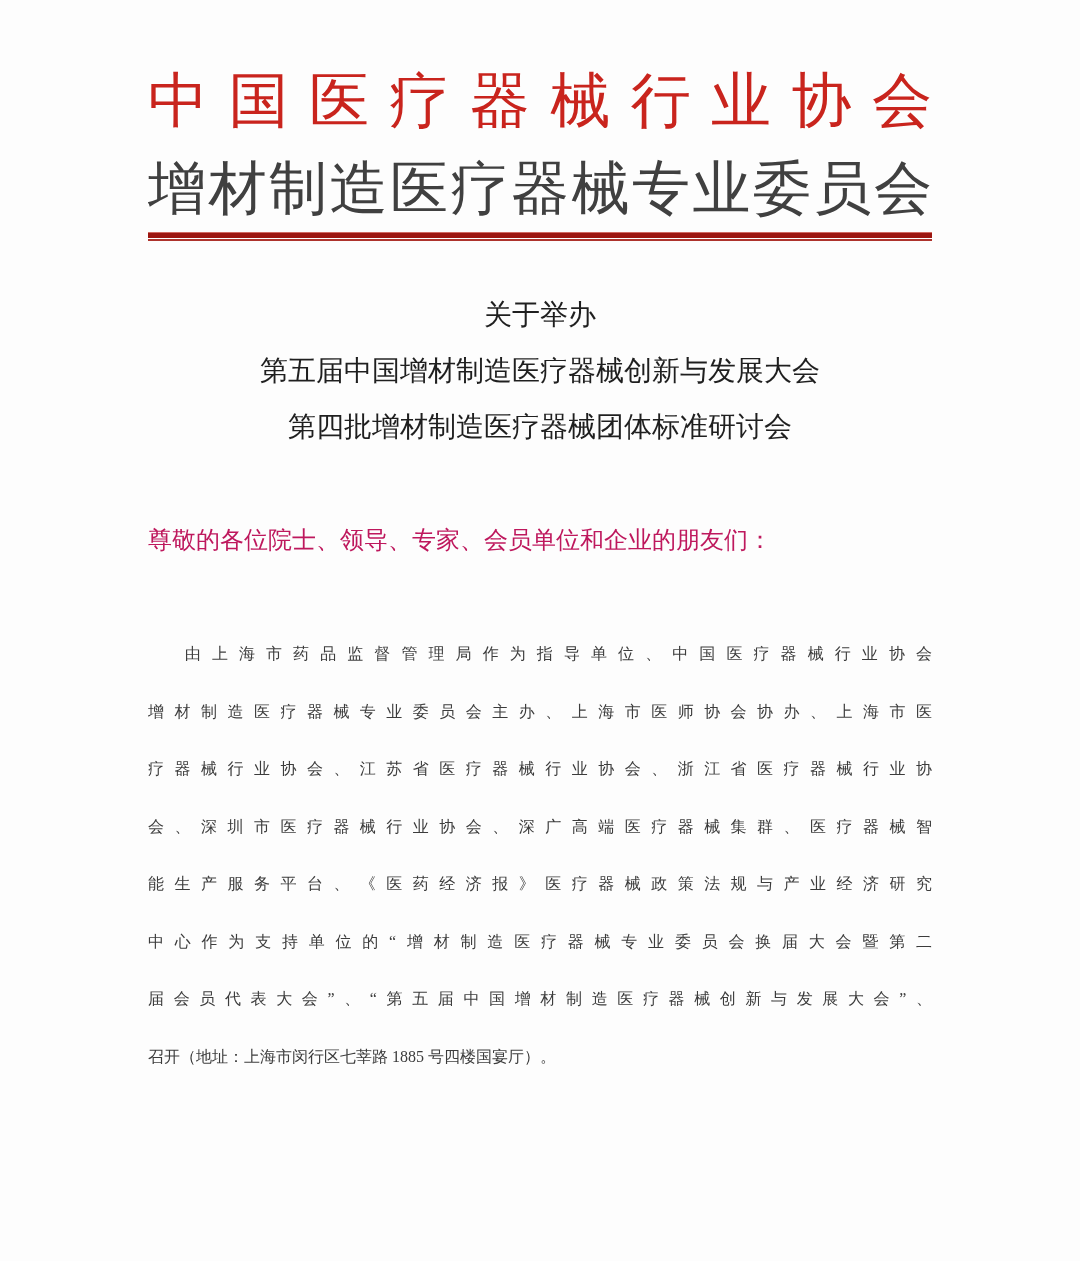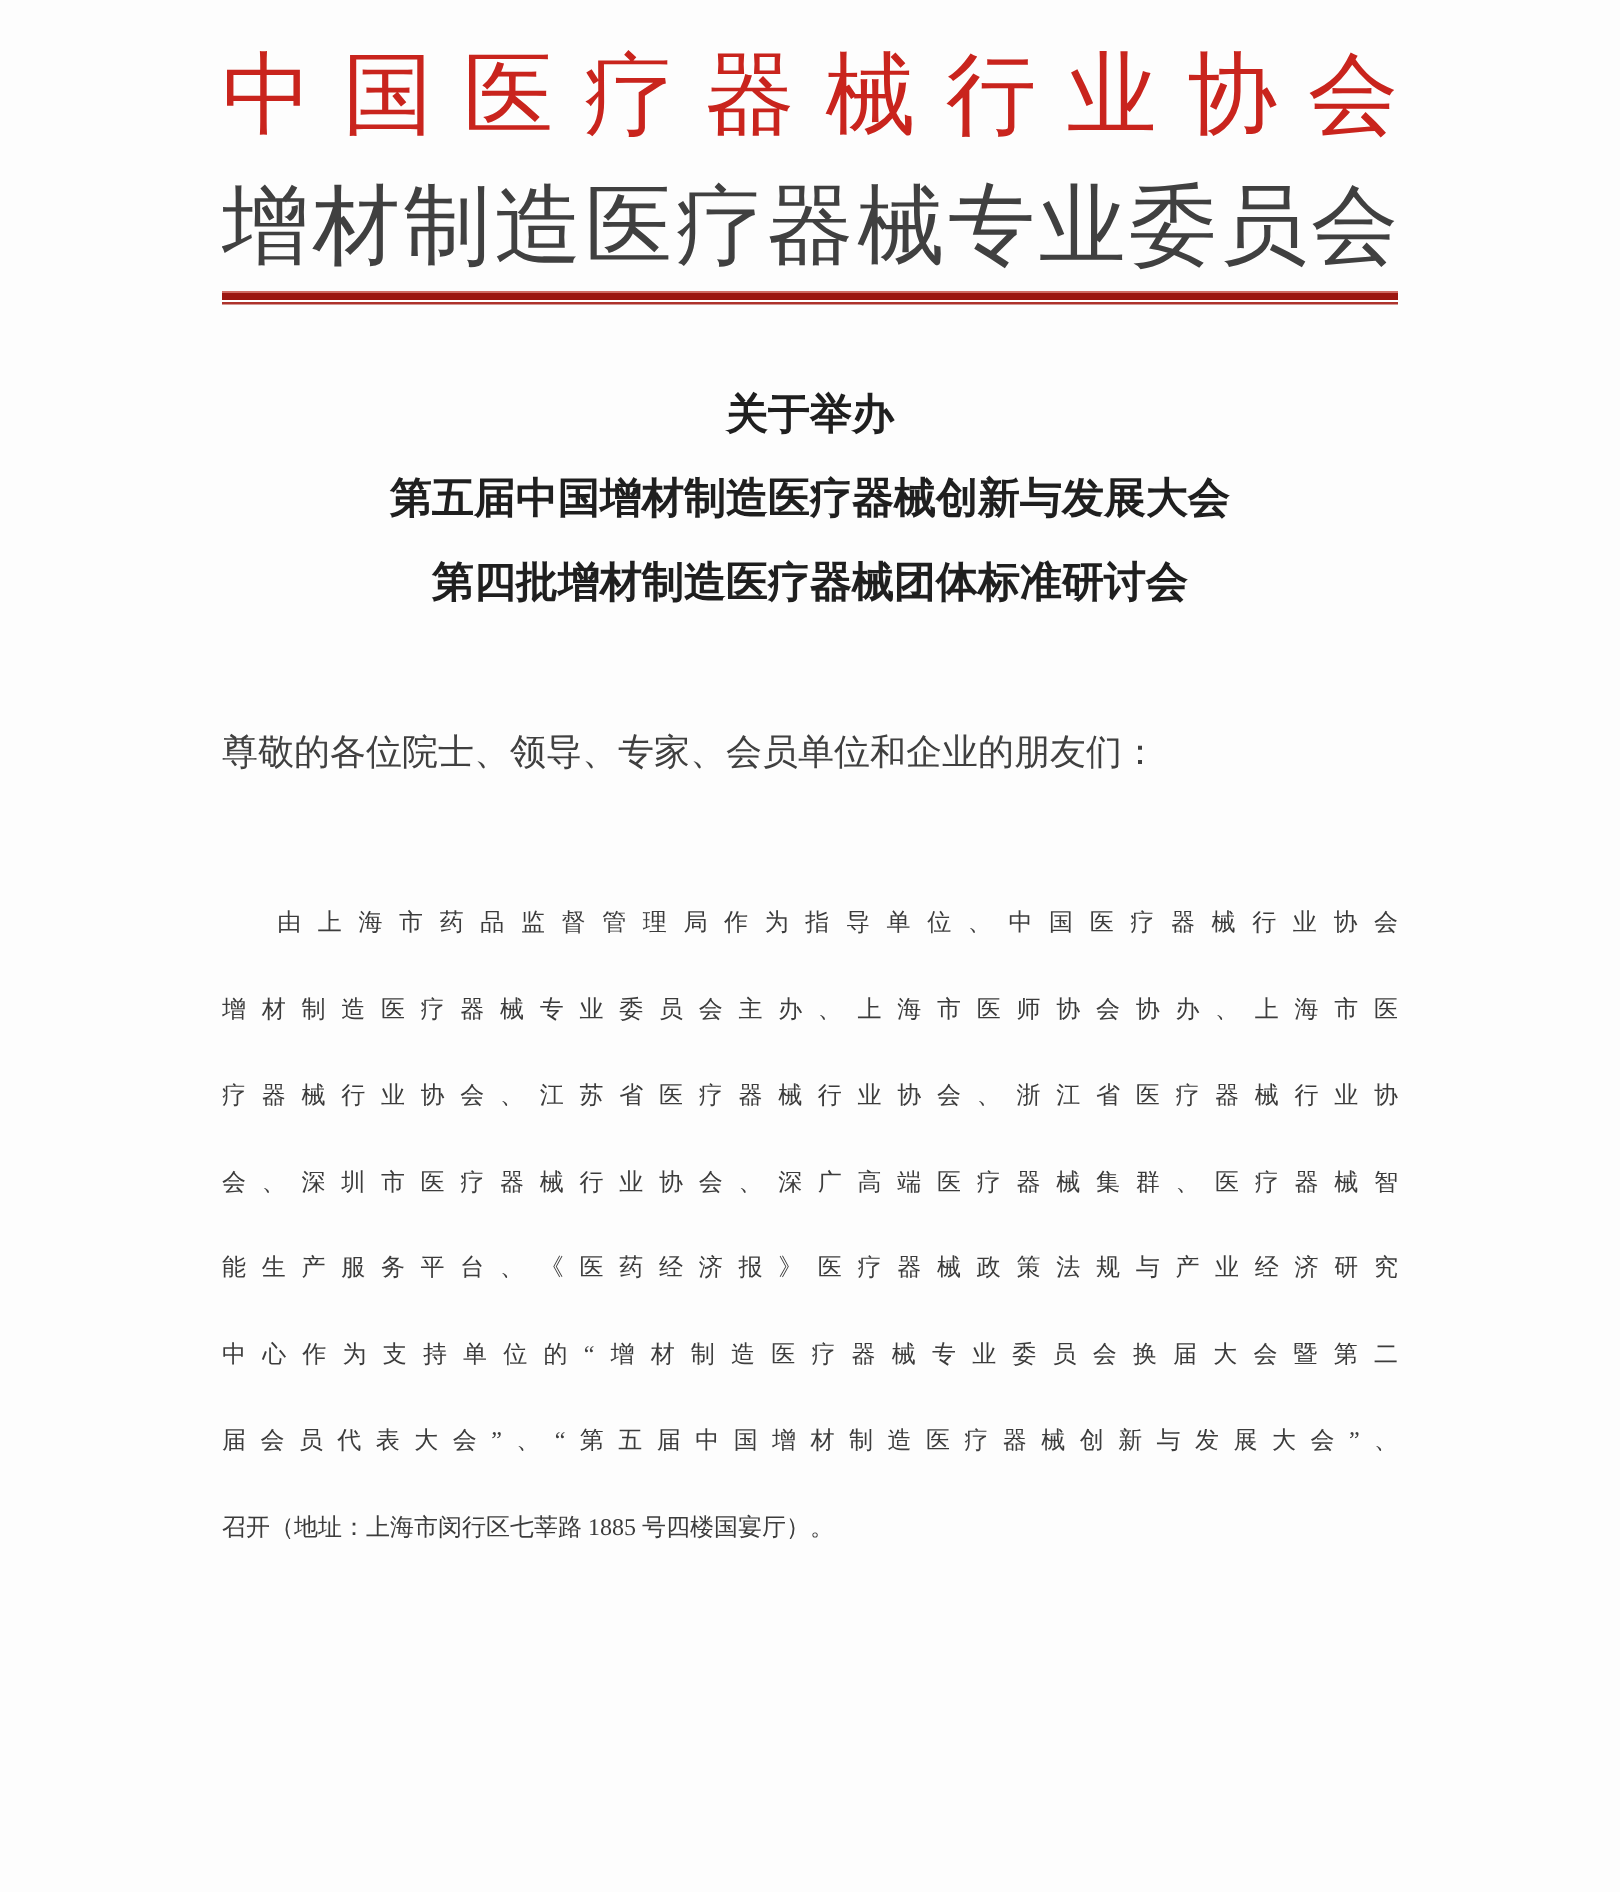--- a/index.html
+++ b/index.html
@@ -22,20 +22,21 @@
   
   .org-line-1 {
     font-size: 60px;
     line-height: 66px;
     height: 66px;
     color: #c9241d;
     text-align: justify;
     text-align-last: justify;
     white-space: nowrap;
     overflow: hidden;
+    margin-top: 38px;
   }
   .org-line-2 {
     margin-top: 22px;
     font-size: 58px;
     line-height: 66px;
     height: 66px;
     color: #404040;
     text-align: justify;
     text-align-last: justify;
     white-space: nowrap;
@@ -54,33 +55,33 @@
   }
 
   
   .notice-title {
     margin-top: 46px;
   }
   .title-line {
     font-size: 28px;
     line-height: 56px;
     height: 56px;
-    font-weight: bold;
+    font-weight: normal;
     color: #1f1f1f;
     text-align: center;
     overflow: hidden;
   }
 
   
   .salutation {
     margin-top: 57px;
     font-size: 24px;
     line-height: 56px;
     height: 56px;
-    color: #404040;
+    color: #be185d;
     overflow: hidden;
   }
   .letter-body {
     margin-top: 57px;
   }
   .body-line {
     font-size: 16px;
     line-height: 57.5px;
     height: 57.5px;
     color: #3c3c3c;

